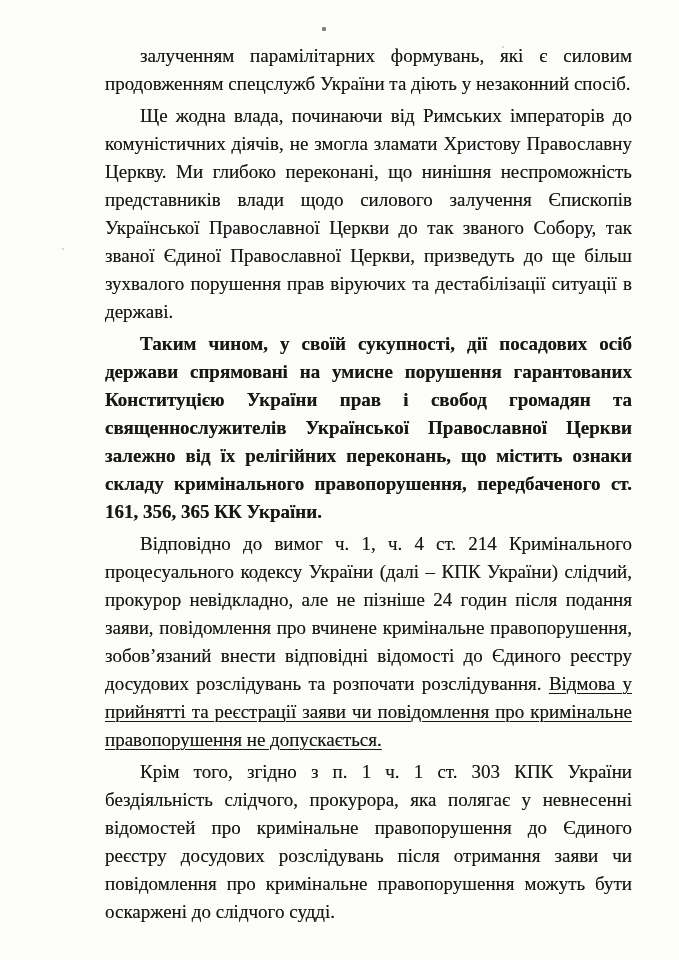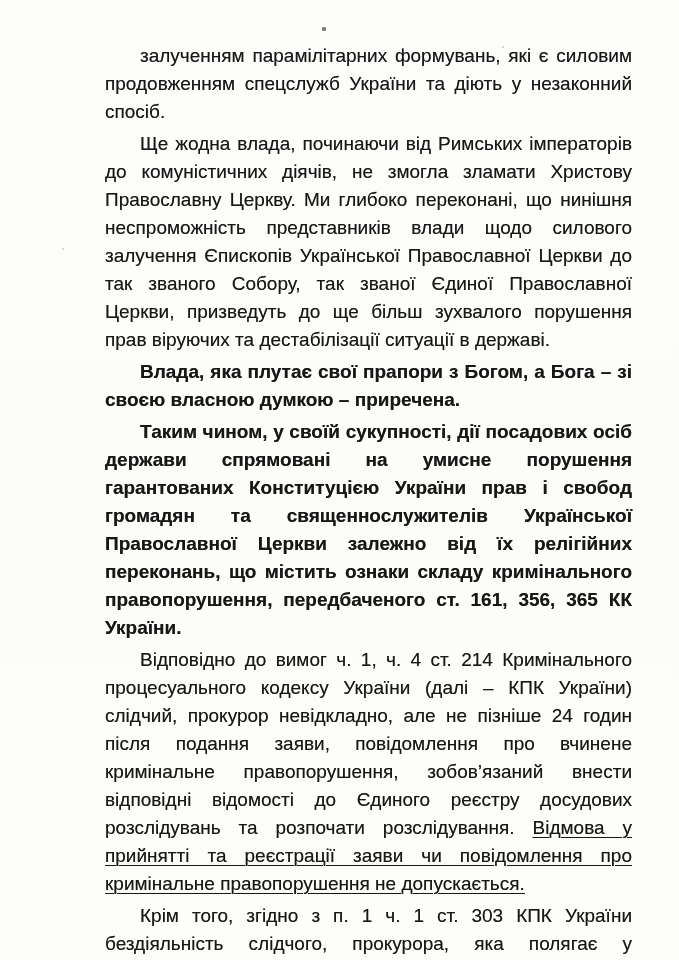--- a/index.html
+++ b/index.html
@@ -10,21 +10,21 @@
     width: 679px;
     height: 960px;
     overflow: hidden;
     background: #fdfdfb;
   }
   .page {
     position: relative;
     width: 679px;
     height: 960px;
     background: linear-gradient(180deg, #fdfdfb 0%, #fcfcf9 55%, #fdfdfa 100%);
-    font-family: Liberation Sans, sans-serif;
+    font-family: Liberation Serif, serif;
     color: #171717;
     border-radius: 29px;
   }
   .text-block {
     position: absolute;
     left: 105px;
     top: 42px;
     width: 527px;
   }
   p.para {
@@ -61,21 +61,20 @@
   <div class="speck speck-1"></div>
   <div class="speck speck-2"></div>
   <div class="speck speck-3"></div>
 
   <div class="text-block">
 
     <p class="para"><span>залученням парамілітарних формувань, які є силовим продовженням спецслужб України та діють у незаконний спосіб.</span></p>
 
     <p class="para"><span>Ще жодна влада, починаючи від Римських імператорів до комуністичних діячів, не змогла зламати Христову Православну Церкву. Ми глибоко переконані, що нинішня неспроможність представників влади щодо силового залучення Єпископів Української Православної Церкви до так званого Собору, так званої Єдиної Православної Церкви, призведуть до ще більш зухвалого порушення прав віруючих та дестабілізації ситуації в державі.</span></p>
 
-    <p class="para bold"><span>Влада, яка плутає свої прапори з Богом, а Бога – зі своєю власною думкою – приречена.</span></p>
 
     <p class="para bold"><span>Таким чином, у своїй сукупності, дії посадових осіб держави спрямовані на умисне порушення гарантованих Конституцією України прав і свобод громадян та священнослужителів Української Православної Церкви залежно від їх релігійних переконань, що містить ознаки складу кримінального правопорушення, передбаченого ст. 161, 356, 365 КК України.</span></p>
 
     <p class="para"><span>Відповідно до вимог ч. 1, ч. 4 ст. 214 Кримінального процесуального кодексу України (далі – КПК України) слідчий, прокурор невідкладно, але не пізніше 24 годин після подання заяви, повідомлення про вчинене кримінальне правопорушення, зобов’язаний внести відповідні відомості до Єдиного реєстру досудових розслідувань та розпочати розслідування. </span><span class="u">Відмова у прийнятті та реєстрації заяви чи повідомлення про кримінальне правопорушення не допускається.</span></p>
 
     <p class="para"><span>Крім того, згідно з п. 1 ч. 1 ст. 303 КПК України бездіяльність слідчого, прокурора, яка полягає у невнесенні відомостей про кримінальне правопорушення до Єдиного реєстру досудових розслідувань після отримання заяви чи повідомлення про кримінальне правопорушення можуть бути оскаржені до слідчого судді.</span></p>
 
   </div>
 </div>
 

